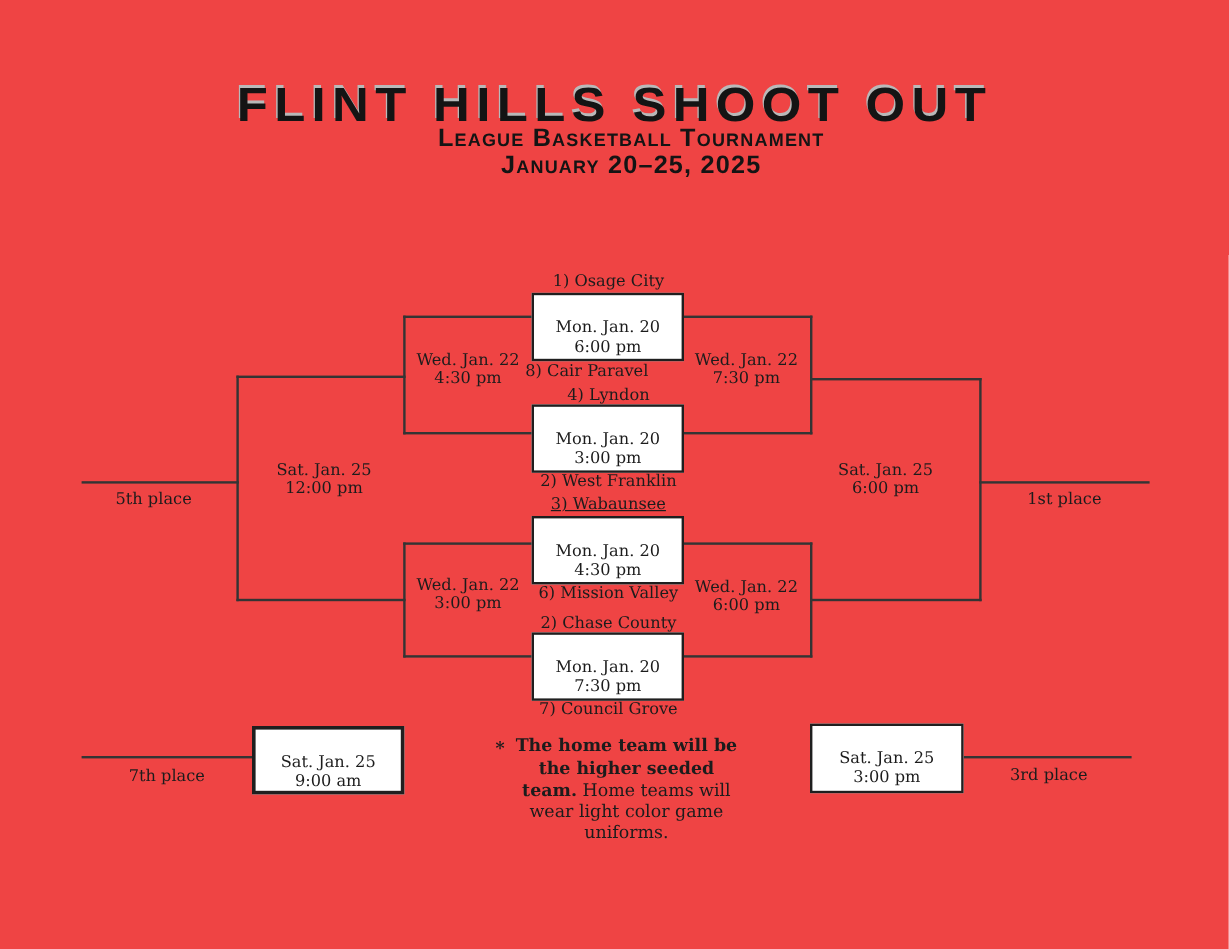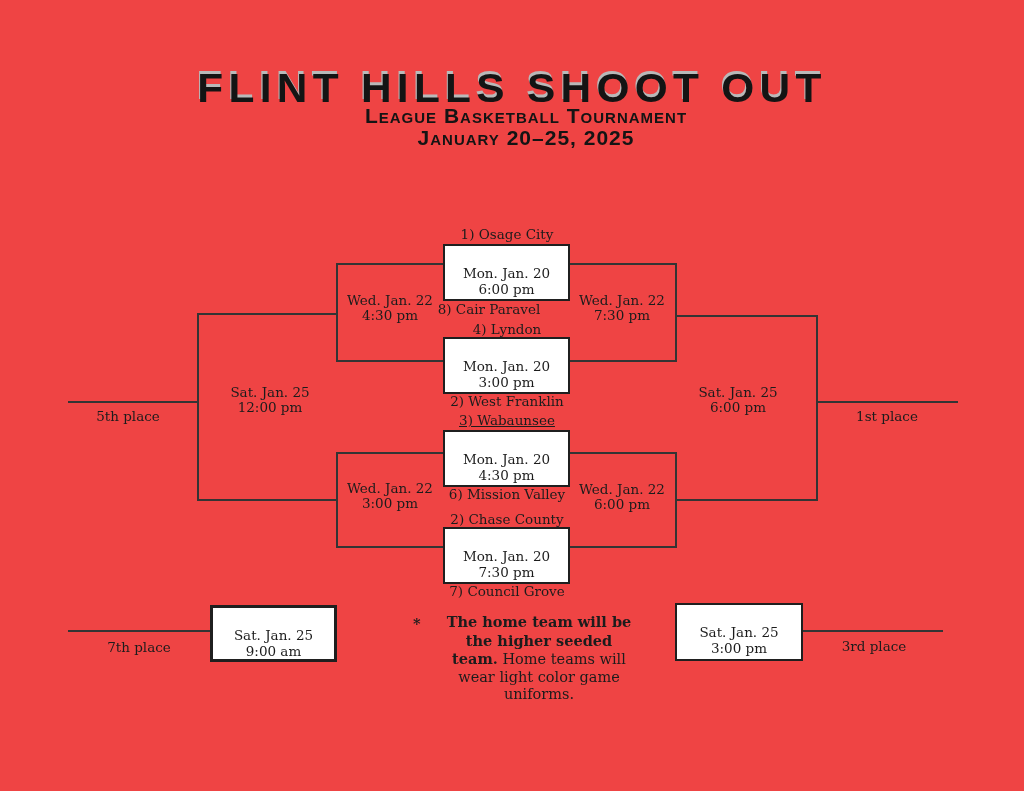--- a/index.html
+++ b/index.html
@@ -24,21 +24,21 @@
   .gamebox{
     position:absolute;box-sizing:border-box;border:2px solid #1f1f1f;background:#ffffff;
     text-align:center;font-size:13.5px;line-height:16px;padding-top:19px;
   }
   .gamebox.heavy{border-width:3px;}
   .team{position:absolute;width:200px;text-align:center;font-size:13.5px;line-height:15px;}
   .slot{position:absolute;width:130px;text-align:center;font-size:13.5px;line-height:15px;}
   .place{position:absolute;width:120px;text-align:center;font-size:13.5px;}
   .note{position:absolute;left:396px;top:613px;width:244px;font-size:14.5px;line-height:17.5px;}
   .note-star{position:absolute;left:17px;top:2px;font-weight:bold;}
-  .note-text{margin-left:45px;width:196px;text-align:center;}
+  .note-text{margin-left:28px;width:196px;text-align:center;}
   .note-bold{font-weight:bold;}
 </style>
 </head>
 <body>
 
 <div class="canvas">
 
   <div class="title">FLINT HILLS SHOOT OUT</div>
   <div class="subtitle" style="top:105px;">League Basketball Tournament</div>
   <div class="subtitle" style="top:127px;">January 20–25, 2025</div>

